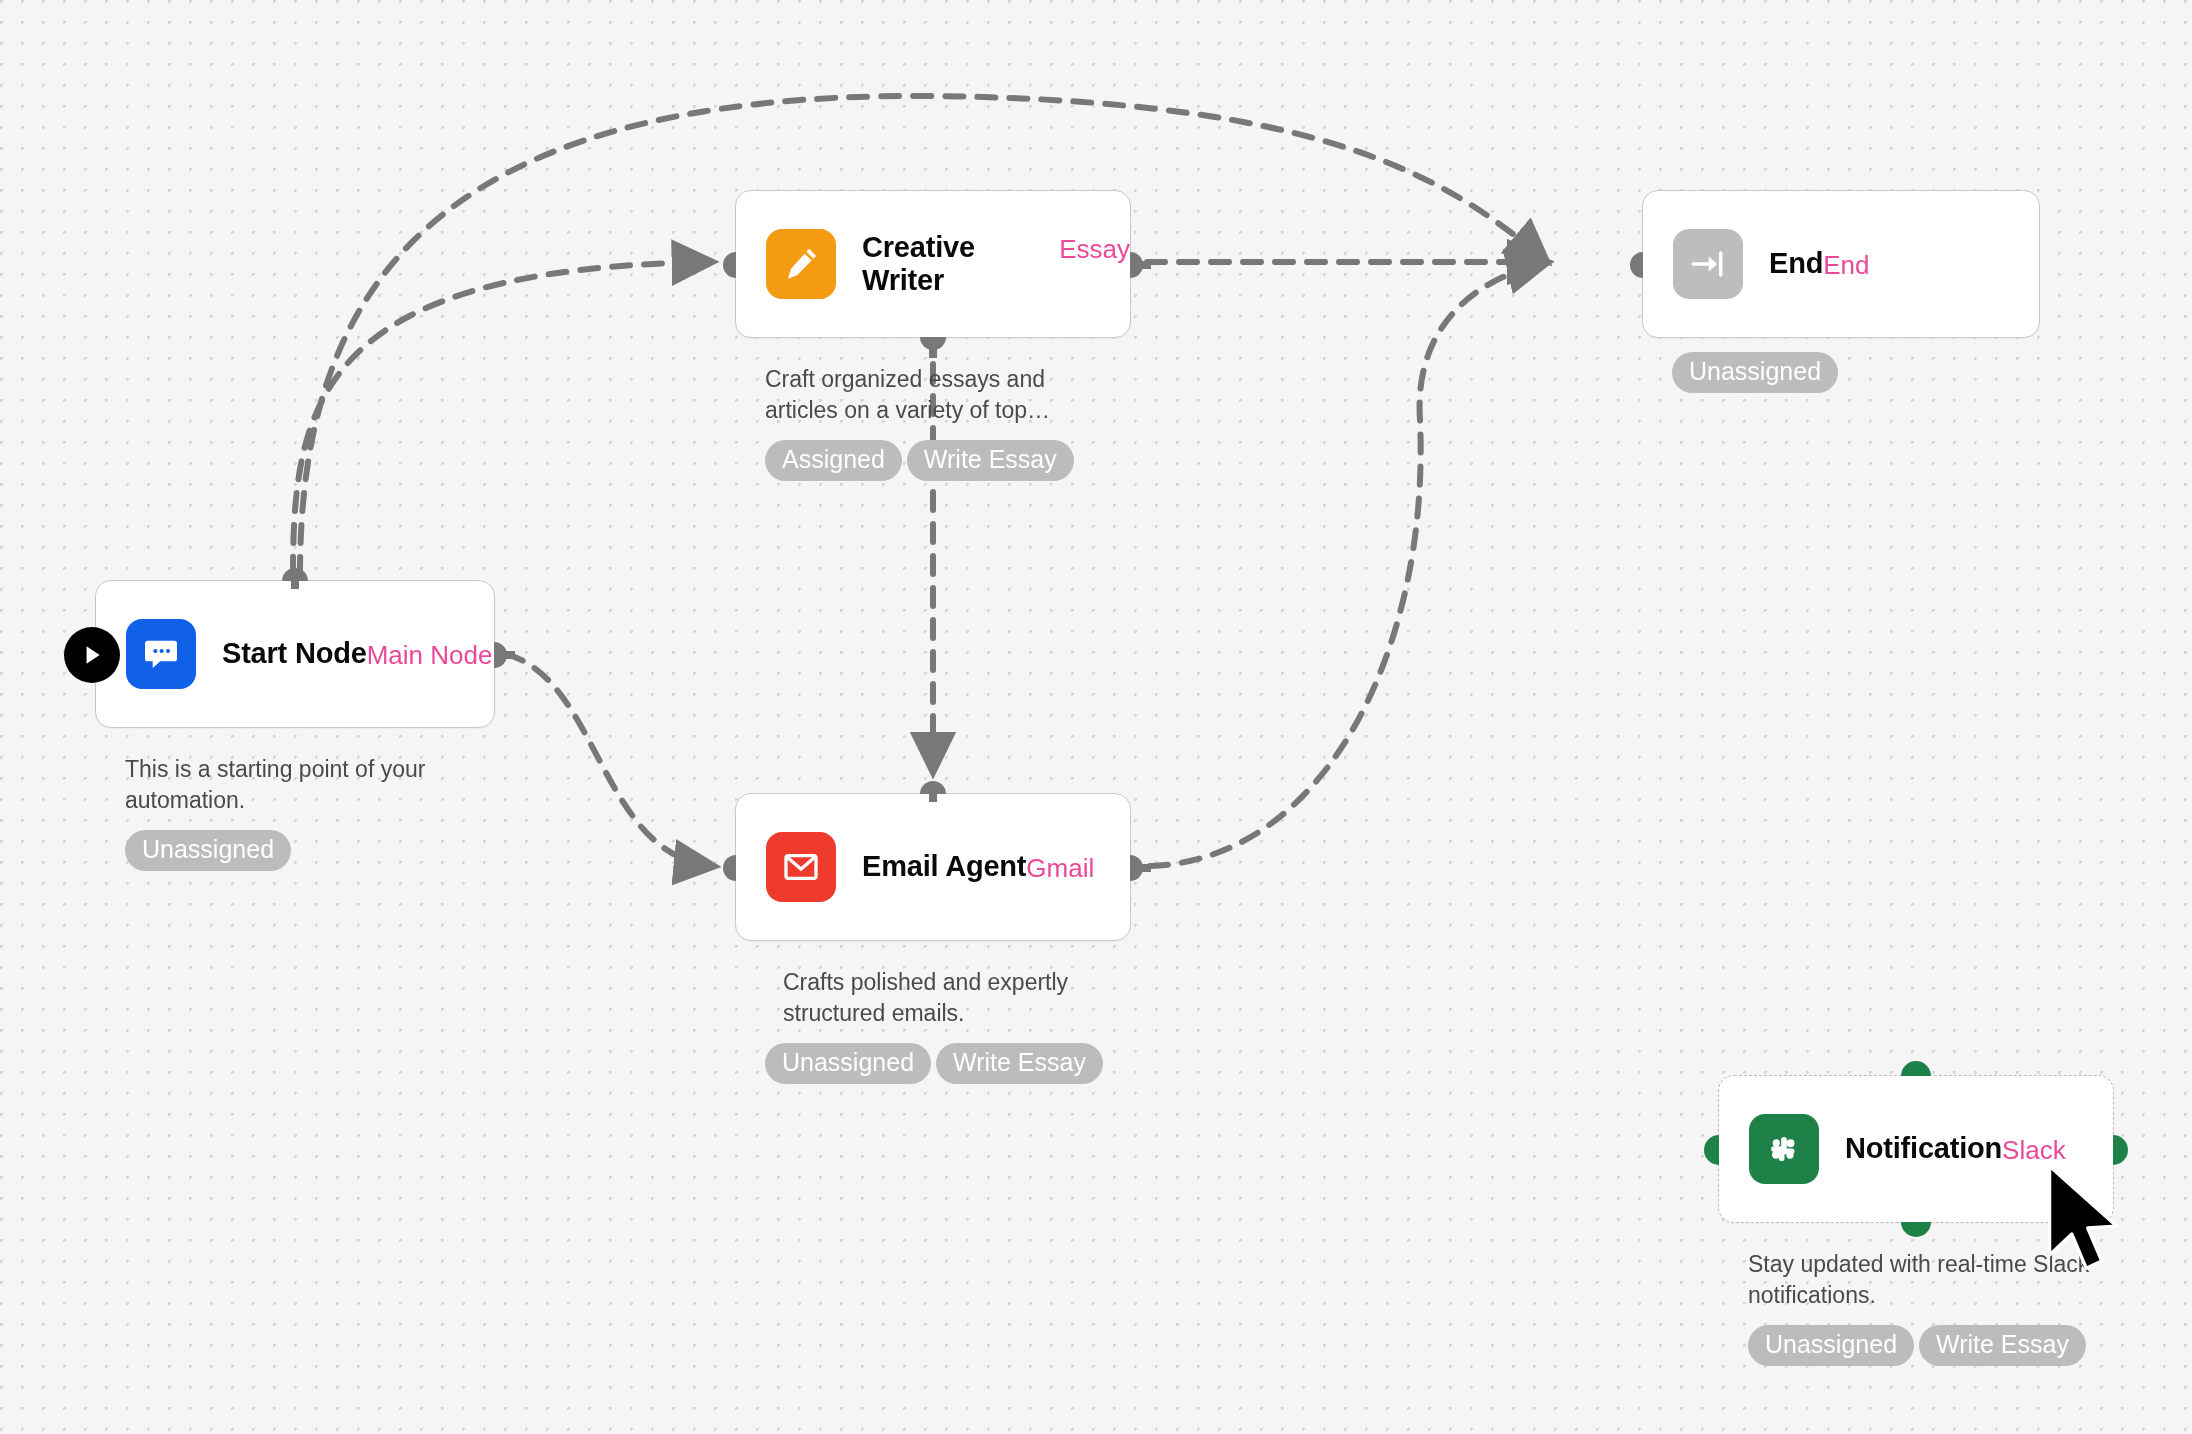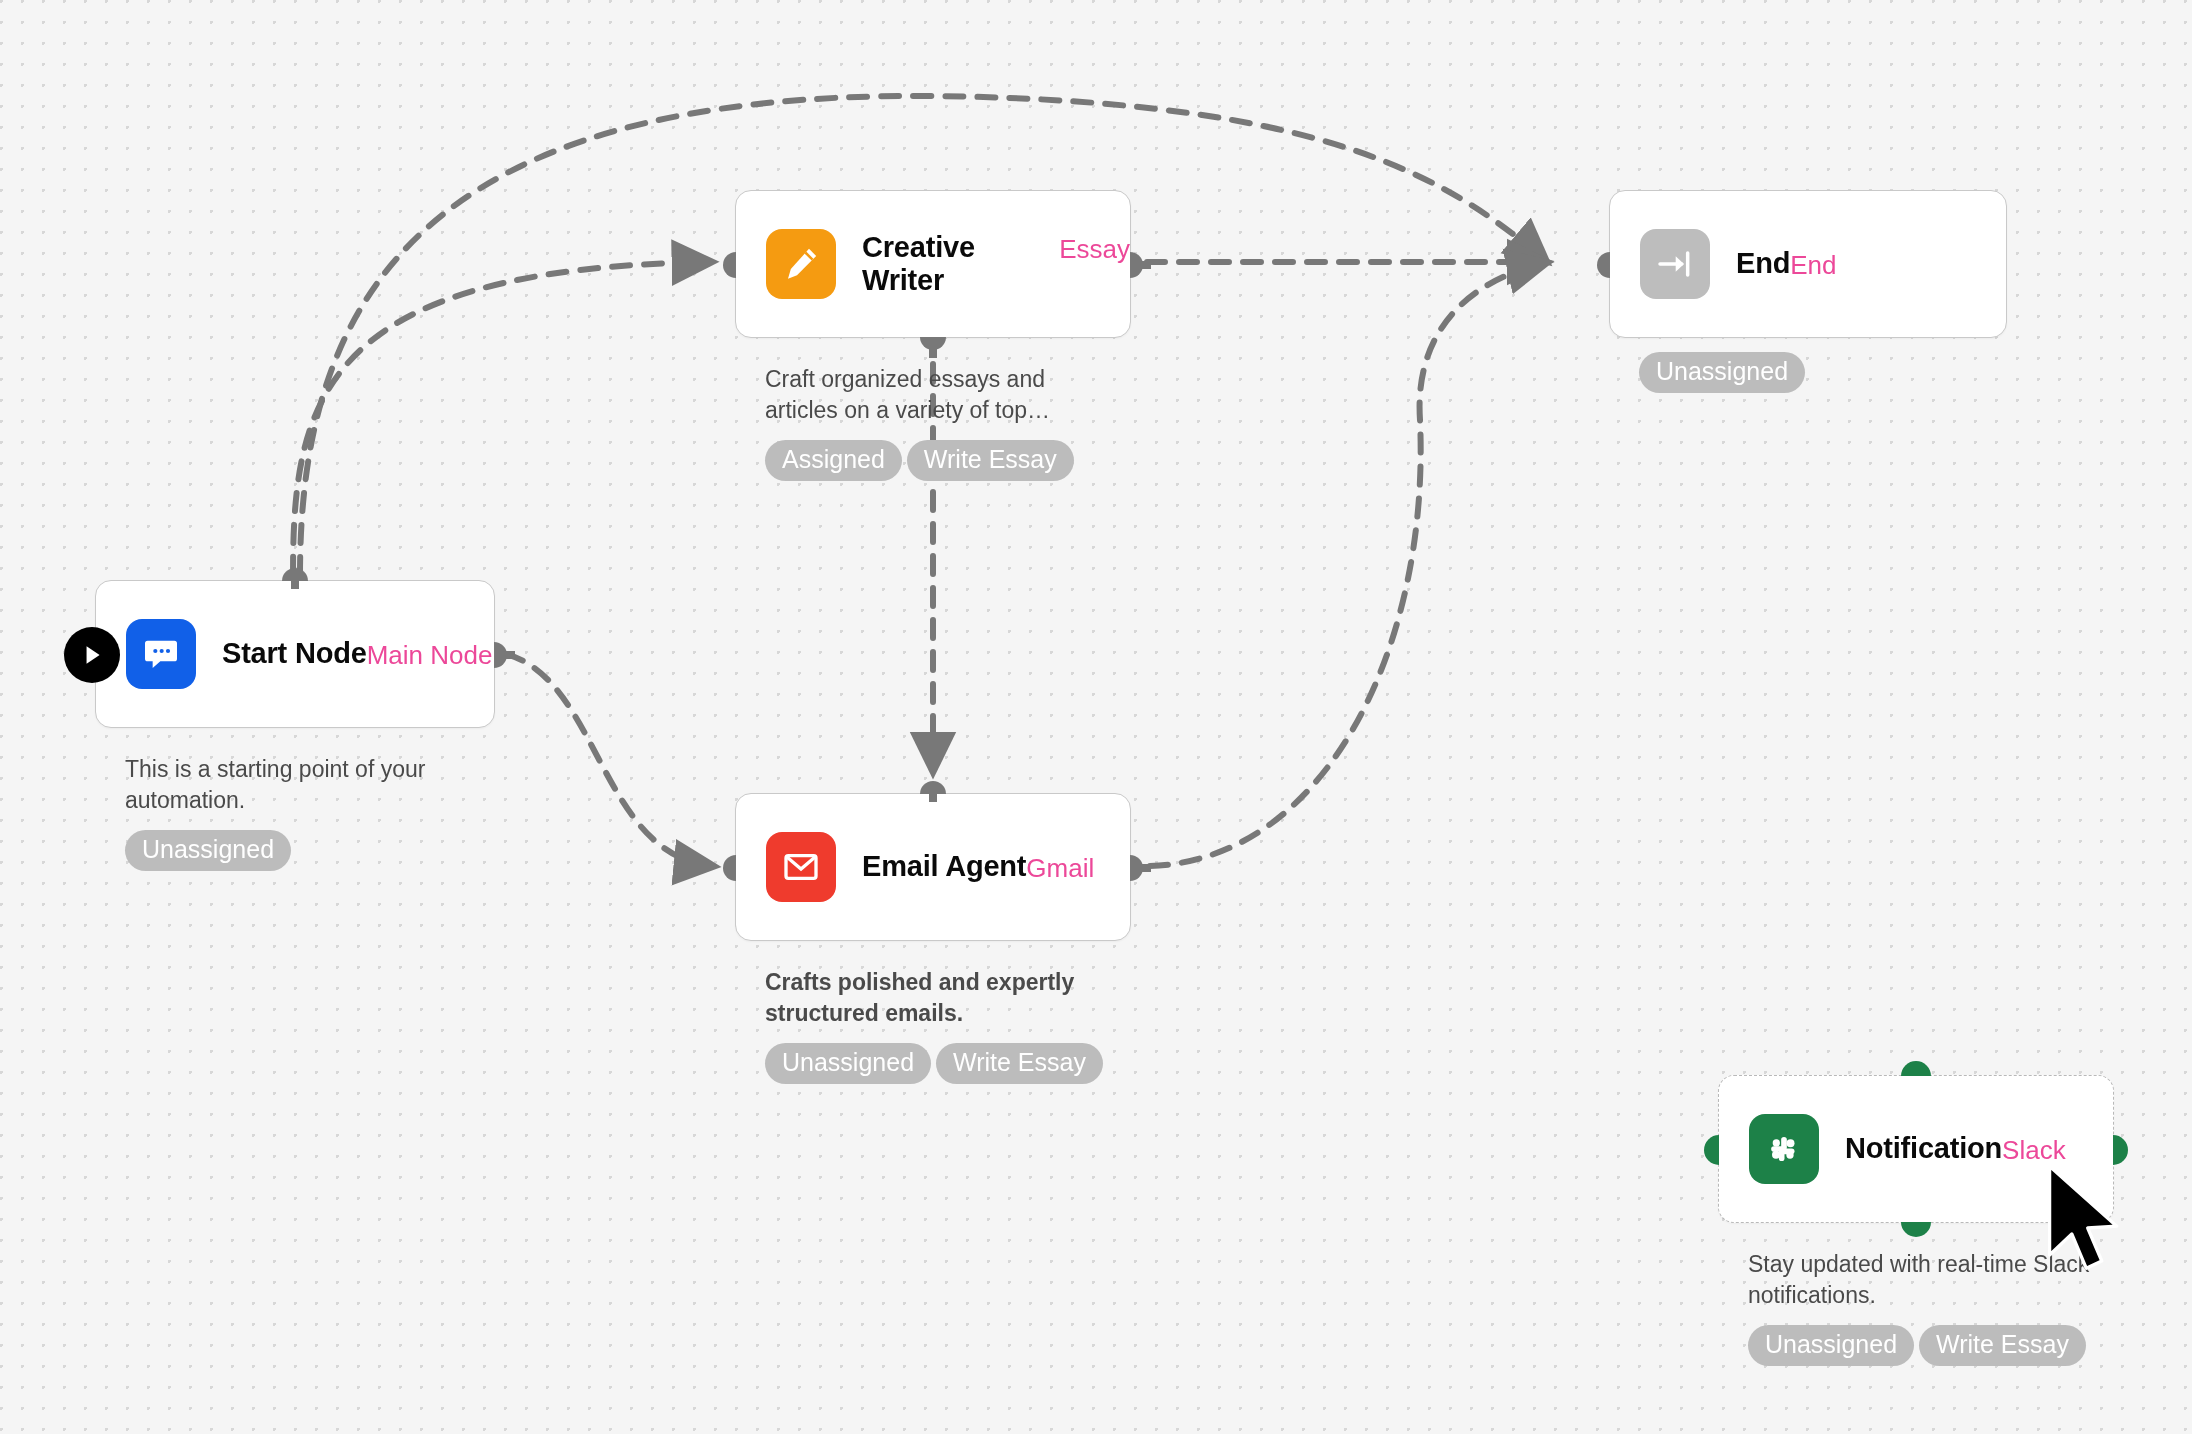--- a/index.html
+++ b/index.html
@@ -267,28 +267,28 @@
         </svg>
       </div>
       <div class="node-text">
         <div class="node-title">Email Agent</div>
         <div class="node-subtitle">Gmail</div>
       </div>
       <div class="handle left"></div>
       <div class="handle right nub-r"></div>
       <div class="handle top nub-b"></div>
     </div>
-    <div class="node-desc" style="margin-left:30px;font-weight:bold;">Crafts polished and expertly structured emails.</div>
+    <div class="node-desc" style="margin-left:48px;">Crafts polished and expertly structured emails.</div>
     <div class="tag-row" style="margin-left:30px;">
       <span class="tag">Unassigned</span>
       <span class="tag">Write Essay</span>
     </div>
   </div>
 
-  <div class="node-group" style="left:1609px; top:190px; width:398px;">
+  <div class="node-group" style="left:1642px; top:190px; width:398px;">
     <div class="node-card">
       <div class="node-icon" style="background:#bdbdbd;">
         <svg width="40" height="40" viewBox="0 0 24 24">
           <path d="M3 12 H16" stroke="#ffffff" stroke-width="2.1" stroke-linecap="round" fill="none"></path>
           <path d="M12.4 7.4 L17.4 12 L12.4 16.6 Z" fill="#ffffff"></path>
           <path d="M19.6 5.4 V18.6" stroke="#ffffff" stroke-width="2.1" stroke-linecap="round" fill="none"></path>
         </svg>
       </div>
       <div class="node-text">
         <div class="node-title">End</div>

